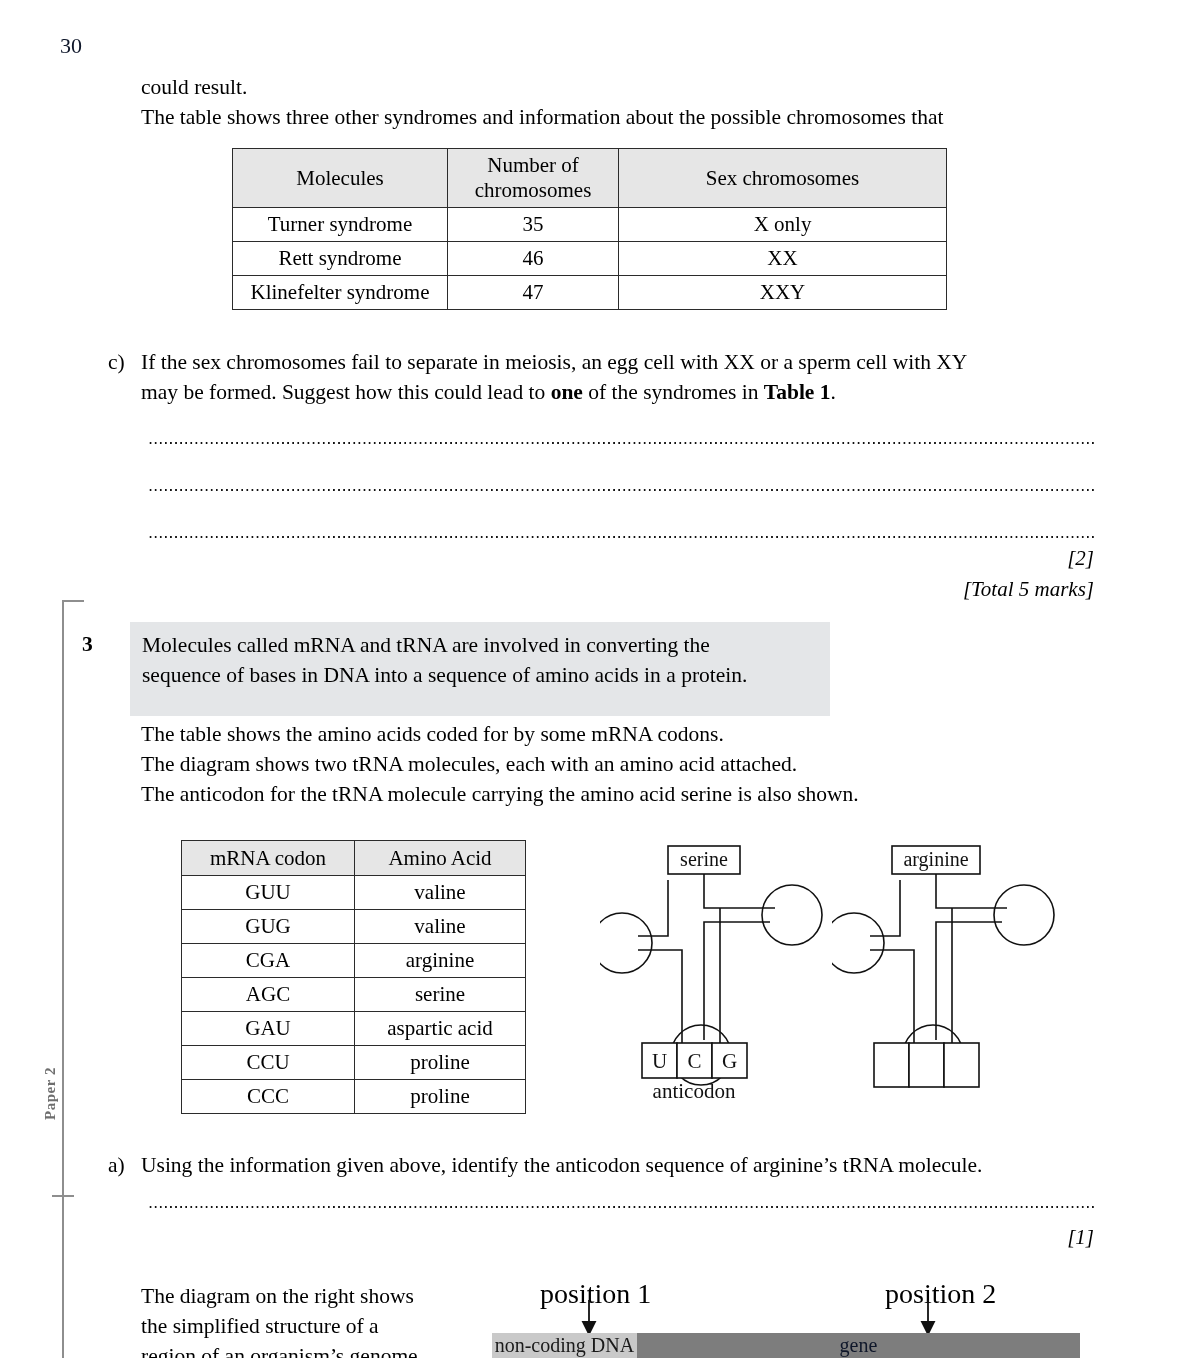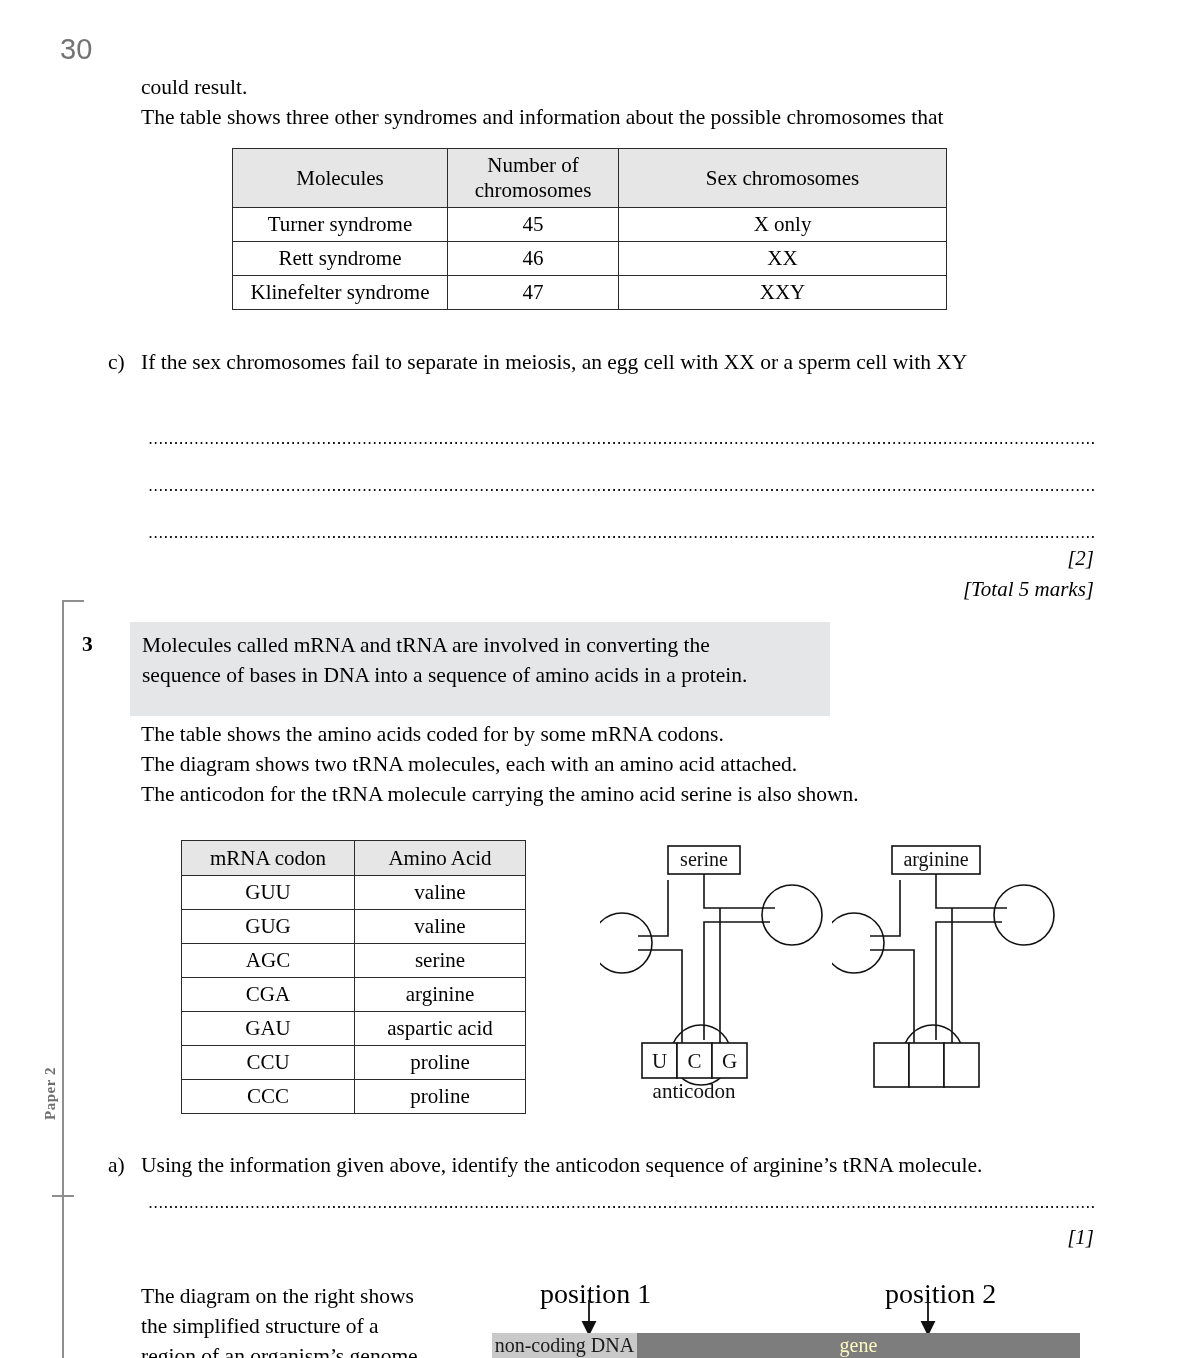--- a/index.html
+++ b/index.html
@@ -13,23 +13,23 @@
     position: relative;
     overflow: hidden;
     font-family: "Liberation Serif", "DejaVu Serif", serif;
     color: #000000;
   }
   .abs { position: absolute; }
 
   
   #page-number {
     left: 60px; top: 33px;
-    font-family: Liberation Sans, sans-serif;
-    font-size: 29px;
-    color: #737373;
+    font-family: Liberation Serif, serif;
+    font-size: 22px;
+    color: #0f172a;
   }
 
   
   .body-text {
     font-size: 21.5px;
     line-height: 30px;
     color: #000;
   }
 
   
@@ -139,21 +139,21 @@
   #genome-wrap { left: 492px; top: 1333px; width: 588px; height: 25px; }
   .genome-seg {
     height: 25px;
     display: flex;
     align-items: center;
     justify-content: center;
     font-size: 20px;
     box-sizing: border-box;
   }
   #seg-noncoding { width: 166px; background: #c9c9c9; color: #1a1a1a; }
-  #seg-gene { width: 508px; background: #7d7d7d; color: #fef9c3; }
+  #seg-gene { width: 508px; background: #7d7d7d; color: #0f172a; }
 
   .pos-label { font-size: 28px; }
 </style>
 </head>
 <body>
 
 <div class="abs" id="page-number">30</div>
 
 <div class="abs body-text" style="left:141px; top:72px; width:930px;">
   <div>could result.</div>
@@ -167,39 +167,42 @@
       <td class="c2">
         <span>Number of</span><br>
         <span>chromosomes</span>
       </td>
       <td class="c3">Sex chromosomes</td>
     </tr>
   </thead>
   <tbody>
     <tr>
       <td class="c1">Turner syndrome</td>
-      <td class="c2">45</td>
+      <td class="c2">35</td>
       <td class="c3">X only</td>
     </tr>
     <tr>
       <td class="c1">Rett syndrome</td>
       <td class="c2">46</td>
       <td class="c3">XX</td>
     </tr>
     <tr>
       <td class="c1">Klinefelter syndrome</td>
       <td class="c2">47</td>
       <td class="c3">XXY</td>
     </tr>
   </tbody>
 </table>
 
 <div class="abs body-text" style="left:108px; top:347px;">c)</div>
 <div class="abs body-text" style="left:141px; top:347px; width:950px;">
   <div>If the sex chromosomes fail to separate in meiosis, an egg cell with XX or a sperm cell with XY</div>
+  <div>
+    <span>may be formed.  Suggest how this could lead to </span><b>one</b><span> of the syndromes in </span><b>Table 1</b><span>.</span>
+  </div>
 </div>
 
 <div class="abs dotted-line" style="left:148px; top:440px; width:946px;"></div>
 <div class="abs dotted-line" style="left:148px; top:487px; width:946px;"></div>
 <div class="abs dotted-line" style="left:148px; top:534px; width:946px;"></div>
 
 <div class="abs marks" style="left:880px; top:546px; width:214px;">[2]</div>
 <div class="abs marks" style="left:830px; top:577px; width:264px;">[Total 5 marks]</div>
 
 <div class="abs" id="q3-rule"></div>
@@ -230,26 +233,26 @@
   <tbody>
     <tr>
       <td class="k1">GUU</td>
       <td class="k2">valine</td>
     </tr>
     <tr>
       <td class="k1">GUG</td>
       <td class="k2">valine</td>
     </tr>
     <tr>
+      <td class="k1">CGA</td>
+      <td class="k2">arginine</td>
+    </tr>
+    <tr>
       <td class="k1">AGC</td>
       <td class="k2">serine</td>
-    </tr>
-    <tr>
-      <td class="k1">CGA</td>
-      <td class="k2">arginine</td>
     </tr>
     <tr>
       <td class="k1">GAU</td>
       <td class="k2">aspartic acid</td>
     </tr>
     <tr>
       <td class="k1">CCU</td>
       <td class="k2">proline</td>
     </tr>
     <tr>

